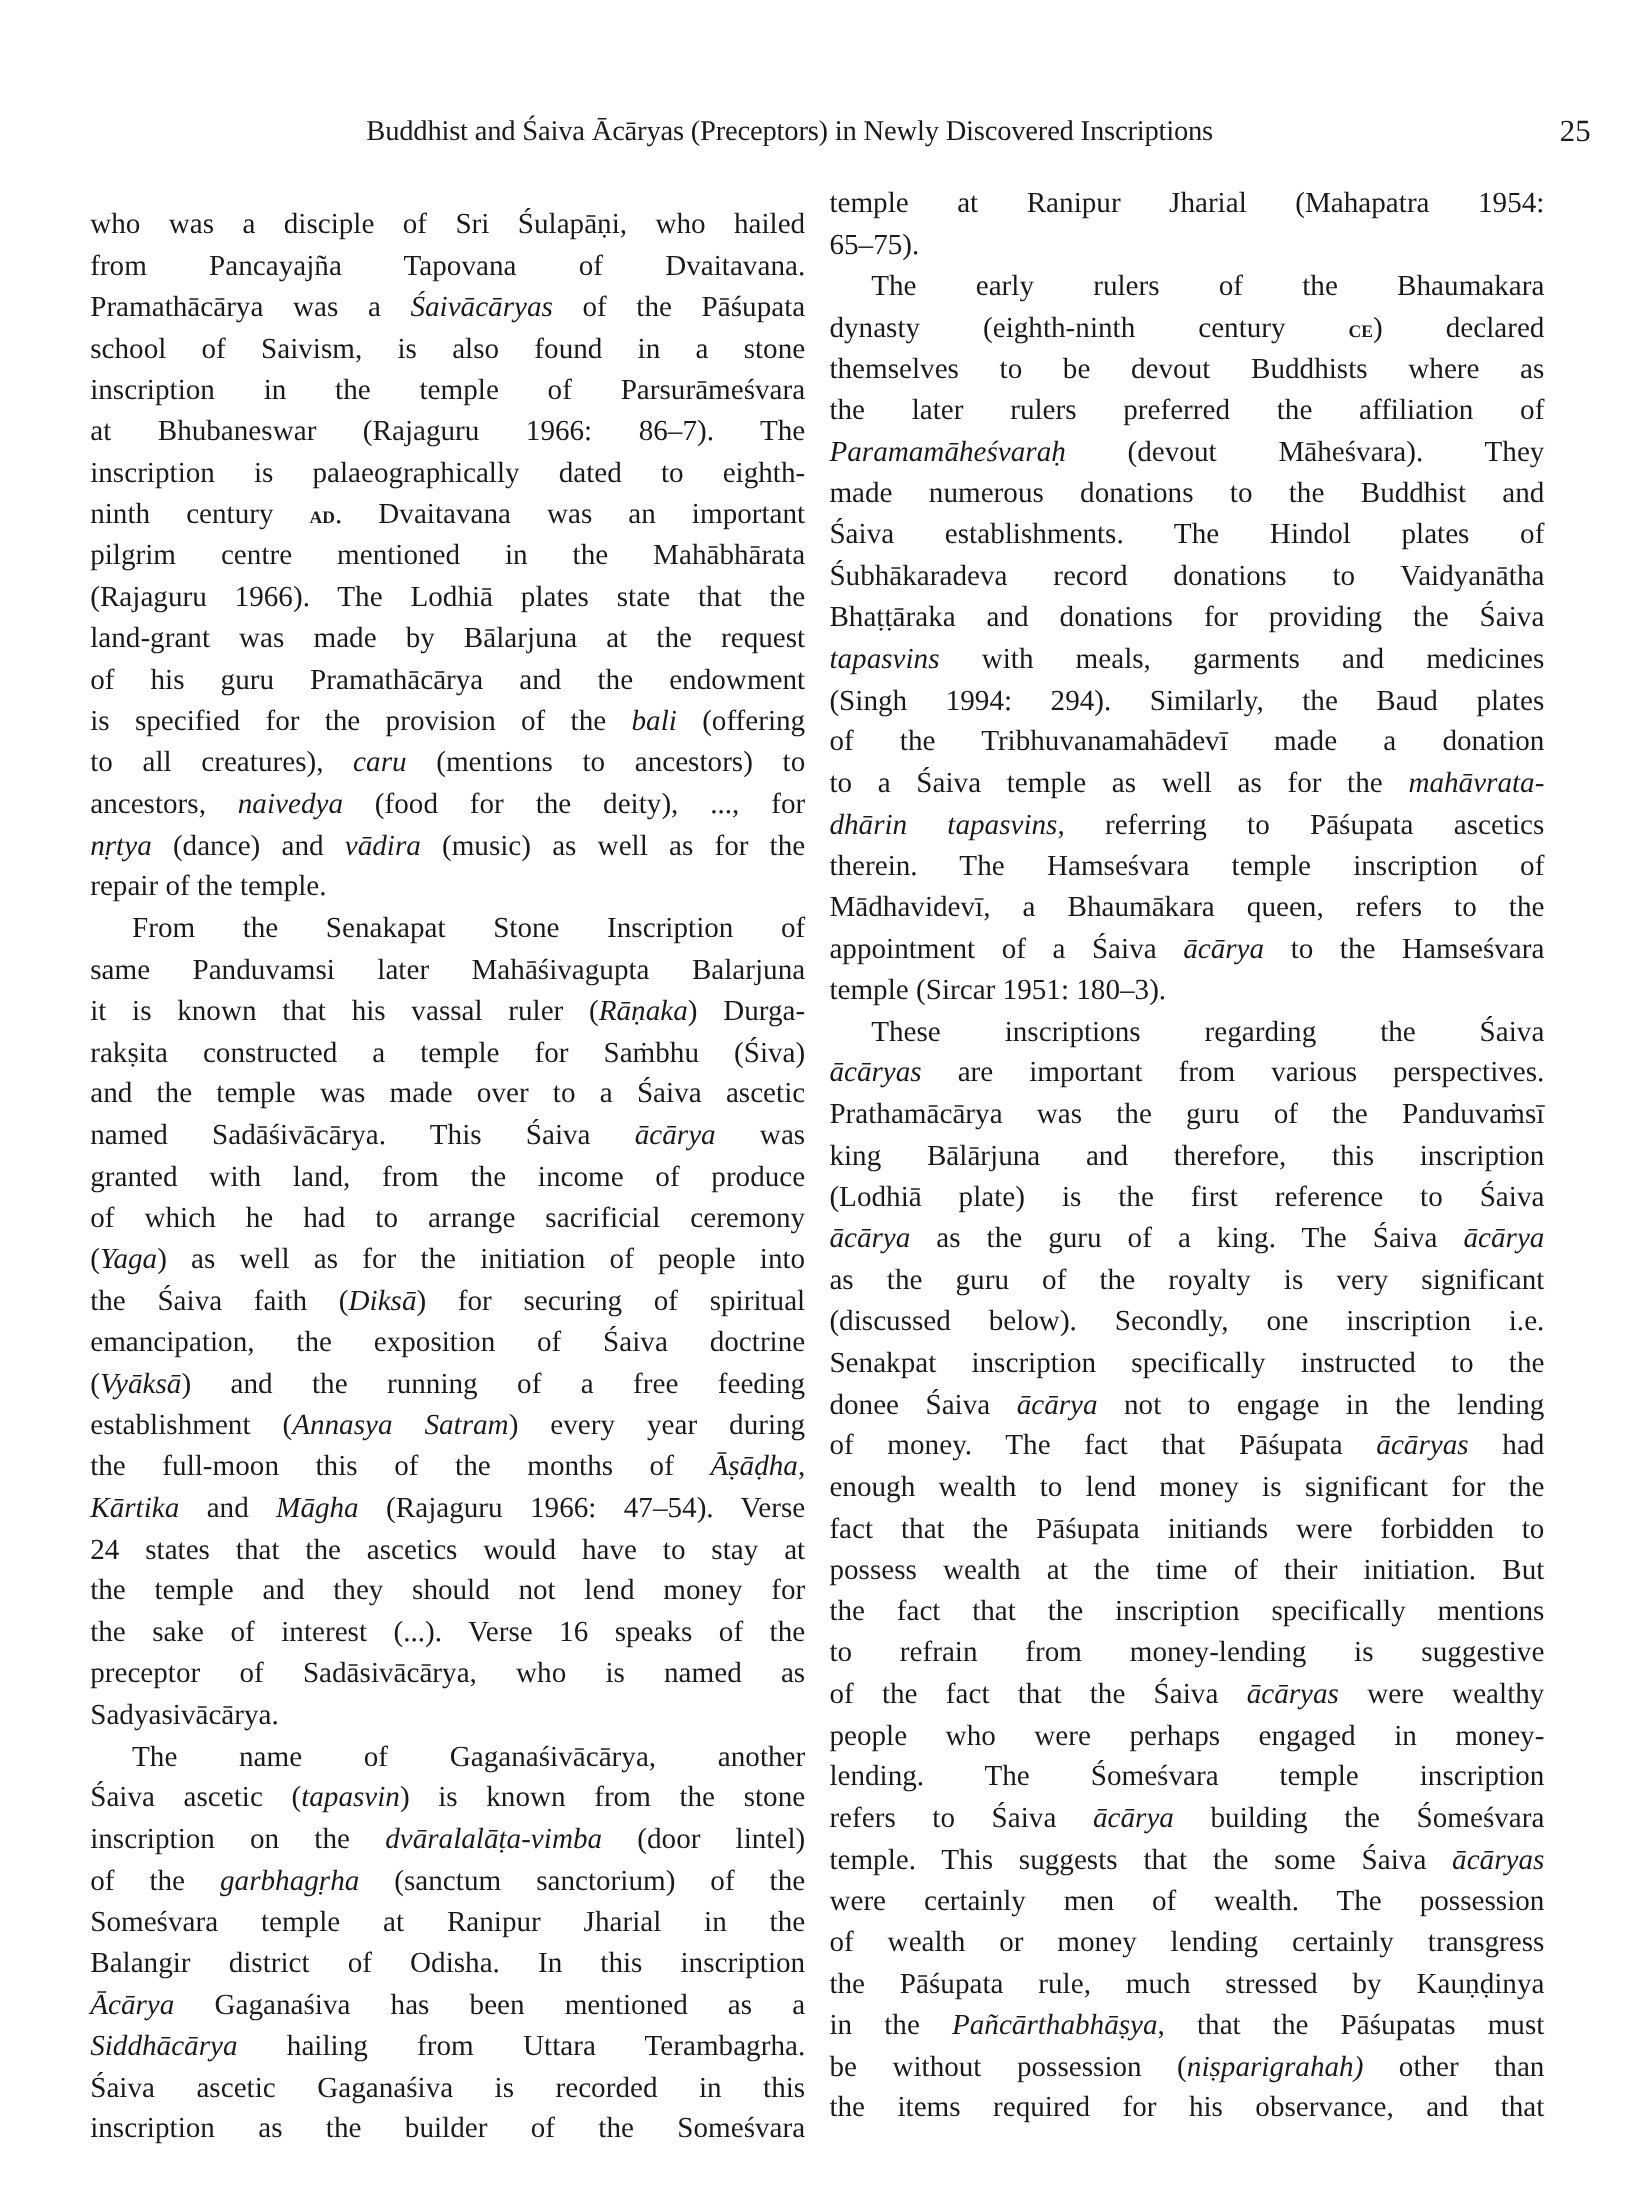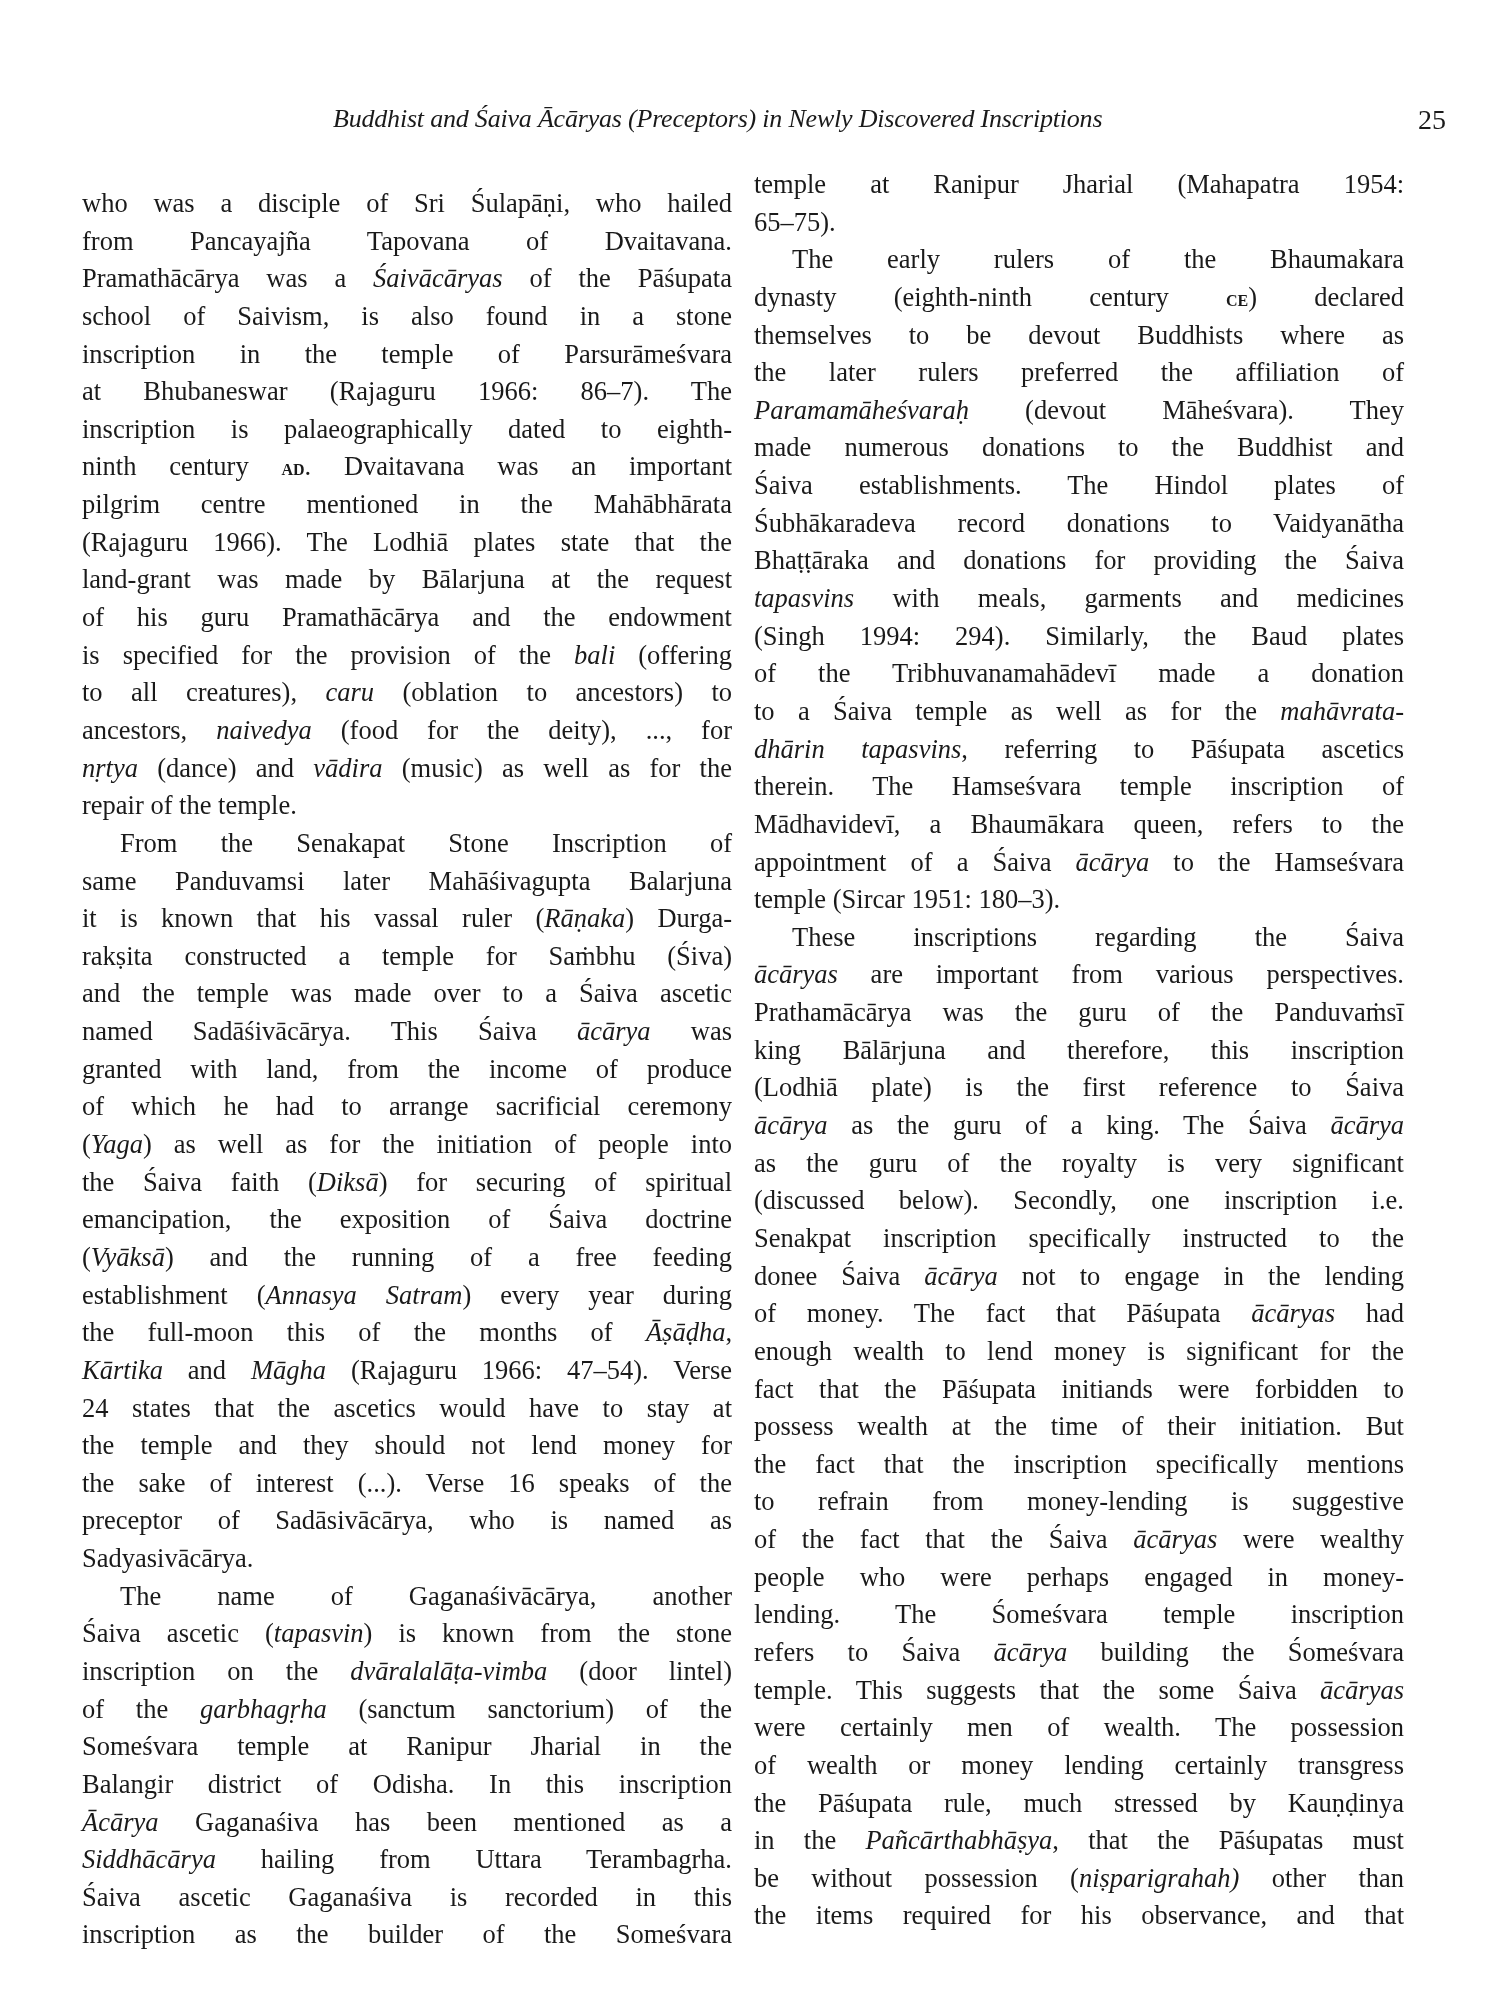--- a/index.html
+++ b/index.html
@@ -1,19 +1,19 @@
 <!DOCTYPE html>
 <html><head>
 <meta charset="utf-8">
 <style>
   html, body { margin: 0; padding: 0; background: #ffffff; }
   body { width: 1500px; height: 2000px; position: relative; overflow: hidden;
          font-family: "Liberation Serif", "DejaVu Serif", serif; color: #1a1a1a; }
   .page-header { position: absolute; left: 0; top: 104px; width: 1500px; height: 40px; }
-  .running-title { position: absolute; left: 333px; top: 0; font-style: italic;
+  .running-title { position: absolute; left: 333px; top: 0; 
          font-size: 26px; letter-spacing: -0.2px; color: #1a1a1a; white-space: nowrap; }
   .page-number { position: absolute; left: 1418px; top: 0; font-size: 28px; color: #1a1a1a; }
   .column { position: absolute; top: 166px; }
   .col-left { left: 82px; width: 650px; margin-top: 19px; }
   .col-right { left: 754px; width: 650px; }
   .line { height: 37.65px; line-height: 37.65px; font-size: 26.5px; white-space: nowrap;
           text-align: justify; text-align-last: justify; overflow: visible; }
   .line.last { text-align-last: left; }
   .line.indent { padding-left: 38px; }
   .seg-i { font-style: italic; }
@@ -34,21 +34,21 @@
     <div class="line"><span class="seg">school of Saivism, is also found in a stone</span></div>
     <div class="line"><span class="seg">inscription in the temple of Parsurāmeśvara</span></div>
     <div class="line"><span class="seg">at Bhubaneswar (Rajaguru 1966: 86–7). The</span></div>
     <div class="line"><span class="seg">inscription is palaeographically dated to eighth-</span></div>
     <div class="line"><span class="seg">ninth century </span><span class="sc">ad</span><span class="seg">. Dvaitavana was an important</span></div>
     <div class="line"><span class="seg">pilgrim centre mentioned in the Mahābhārata</span></div>
     <div class="line"><span class="seg">(Rajaguru 1966). The Lodhiā plates state that the</span></div>
     <div class="line"><span class="seg">land-grant was made by Bālarjuna at the request</span></div>
     <div class="line"><span class="seg">of his guru Pramathācārya and the endowment</span></div>
     <div class="line"><span class="seg">is specified for the provision of the </span><span class="seg-i">bali</span><span class="seg"> (offering</span></div>
-    <div class="line"><span class="seg">to all creatures), </span><span class="seg-i">caru</span><span class="seg"> (oblation to ancestors) to</span></div>
+    <div class="line"><span class="seg">to all creatures), </span><span class="seg-i">caru</span><span class="seg"> (mentions to ancestors) to</span></div>
     <div class="line"><span class="seg">ancestors, </span><span class="seg-i">naivedya</span><span class="seg"> (food for the deity), ..., for</span></div>
     <div class="line"><span class="seg-i">nṛtya</span><span class="seg"> (dance) and </span><span class="seg-i">vādira</span><span class="seg"> (music) as well as for the</span></div>
     <div class="line last"><span class="seg">repair of the temple.</span></div>
     <div class="line indent"><span class="seg">From the Senakapat Stone Inscription of</span></div>
     <div class="line"><span class="seg">same Panduvamsi later Mahāśivagupta Balarjuna</span></div>
     <div class="line"><span class="seg">it is known that his vassal ruler (</span><span class="seg-i">Rāṇaka</span><span class="seg">) Durga-</span></div>
     <div class="line"><span class="seg">rakṣita constructed a temple for Saṁbhu (Śiva)</span></div>
     <div class="line"><span class="seg">and the temple was made over to a Śaiva ascetic</span></div>
     <div class="line"><span class="seg">named Sadāśivācārya. This Śaiva </span><span class="seg-i">ācārya</span><span class="seg"> was</span></div>
     <div class="line"><span class="seg">granted with land, from the income of produce</span></div>

